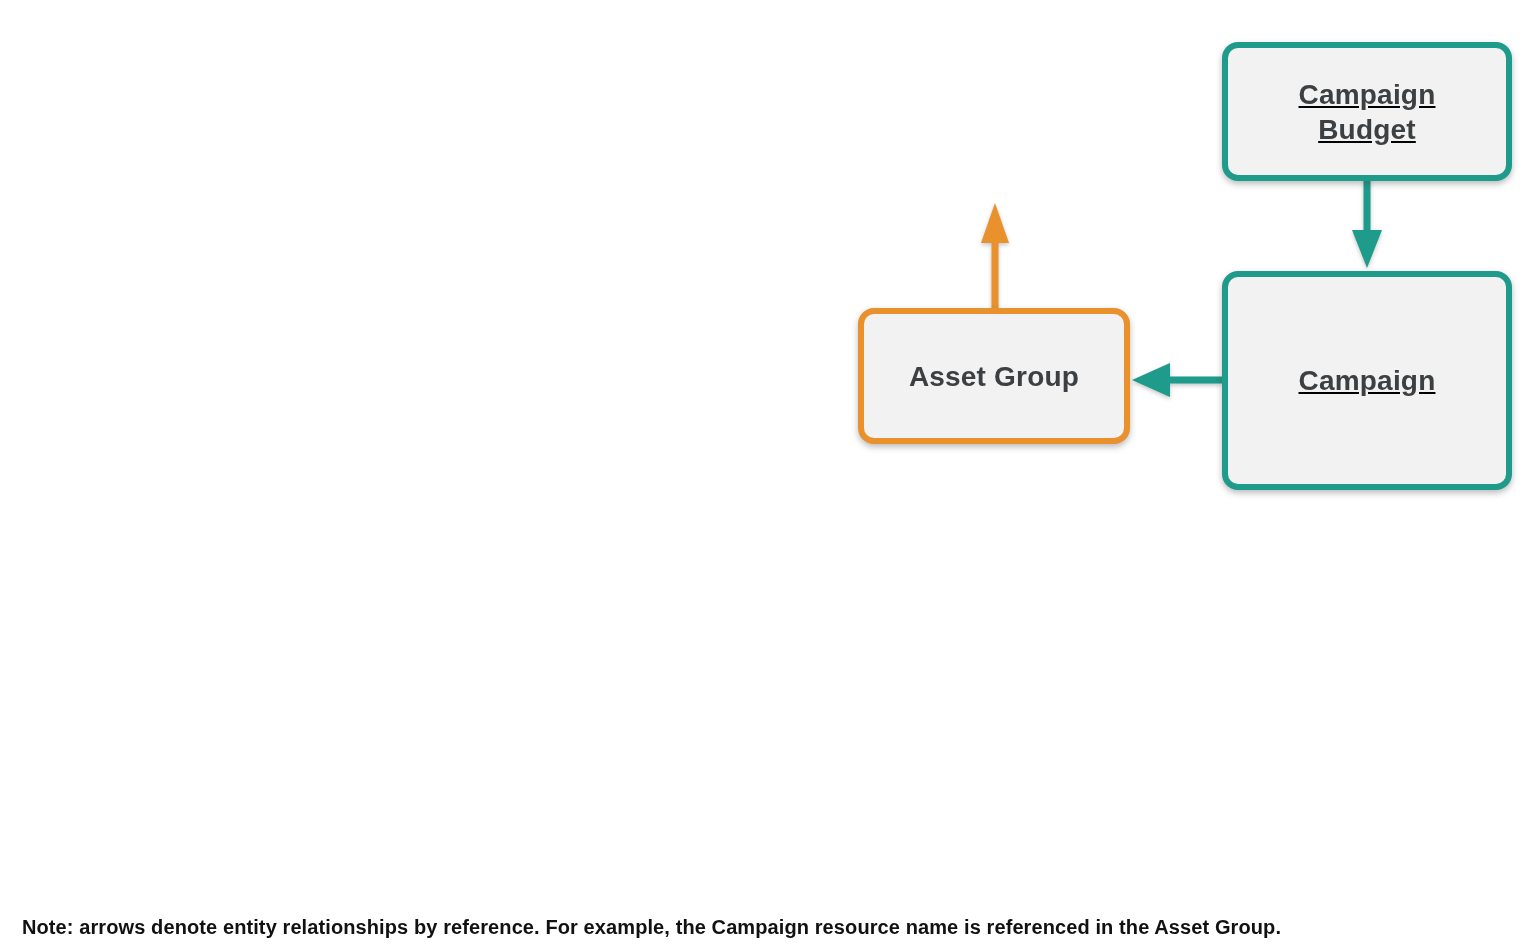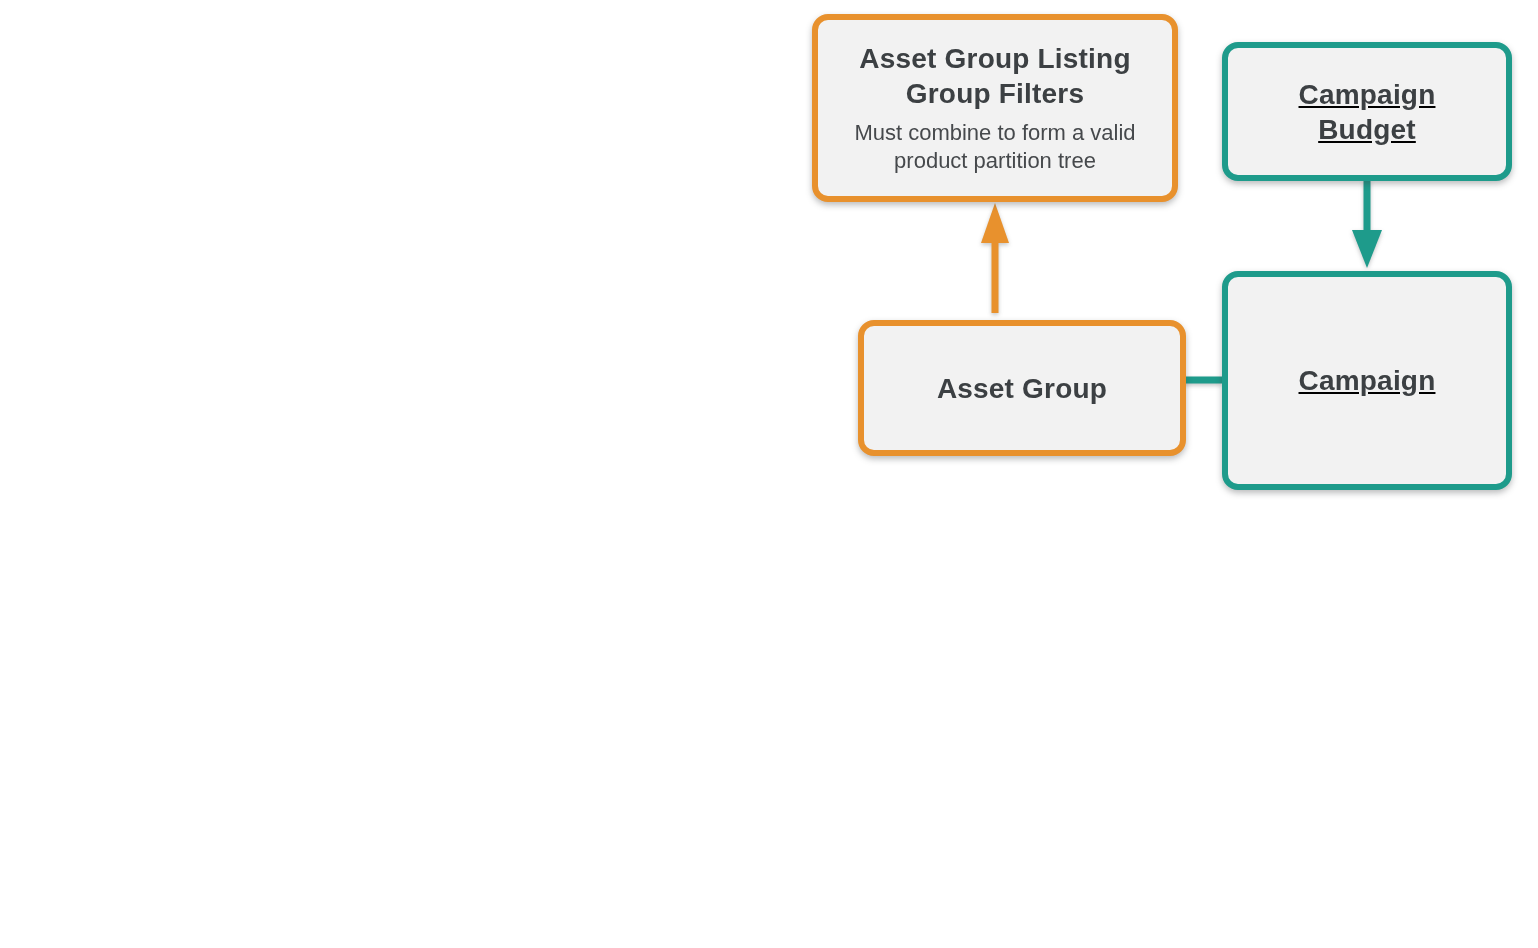--- a/index.html
+++ b/index.html
@@ -45,21 +45,21 @@
   .node-subtitle {
     font-weight: 400;
     font-size: 22px;
     line-height: 28px;
     color: #46494C;
     white-space: pre-line;
     margin-top: 8px;
   }
   #node-listing-filters { left: 812px; top: 14px;  width: 366px; height: 188px; }
   #node-campaign-budget { left: 1222px; top: 42px; width: 290px; height: 139px; }
-  #node-asset-group     { left: 858px;  top: 320px; width: 328px; height: 136px; }
+  #node-asset-group     { left: 858px;  top: 308px; width: 272px; height: 136px; }
   #node-campaign        { left: 1222px; top: 271px; width: 290px; height: 219px; }
 
   svg.arrows {
     position: absolute;
     inset: 0;
     pointer-events: none;
   }
   .arrow-orange { fill: #E8912D; }
   .arrow-teal   { fill: #1E9B8B; }
   .arrow-shadow { filter: drop-shadow(0 2px 2px rgba(60,64,67,0.3)); }
@@ -91,34 +91,29 @@
       <rect x="1363.5" y="180" width="7" height="53"></rect>
       <polygon points="1367,268 1352,230 1382,230"></polygon>
     </g>
 
     <g class="arrow-teal arrow-shadow">
       <rect x="1168" y="376.5" width="54" height="7"></rect>
       <polygon points="1132,380 1170,363 1170,397"></polygon>
     </g>
   </svg>
 
-  <div class="node orange" id="node-listing-filters">
-    <div class="node-title">Asset Group Listing
-Group Filters</div>
-    <div class="node-subtitle">Must combine to form a valid
-product partition tree</div>
-  </div>
 
   <div class="node teal" id="node-campaign-budget">
     <div class="node-title">Campaign
 Budget</div>
   </div>
 
   <div class="node orange" id="node-asset-group">
     <div class="node-title">Asset Group</div>
   </div>
 
   <div class="node teal" id="node-campaign">
     <div class="node-title">Campaign</div>
   </div>
 
+  <div class="note">Note: arrows denote entity relationships by reference. For example, the Campaign resource name is referenced in the Asset Group.</div>
 
 </div>
 
 </body></html>

